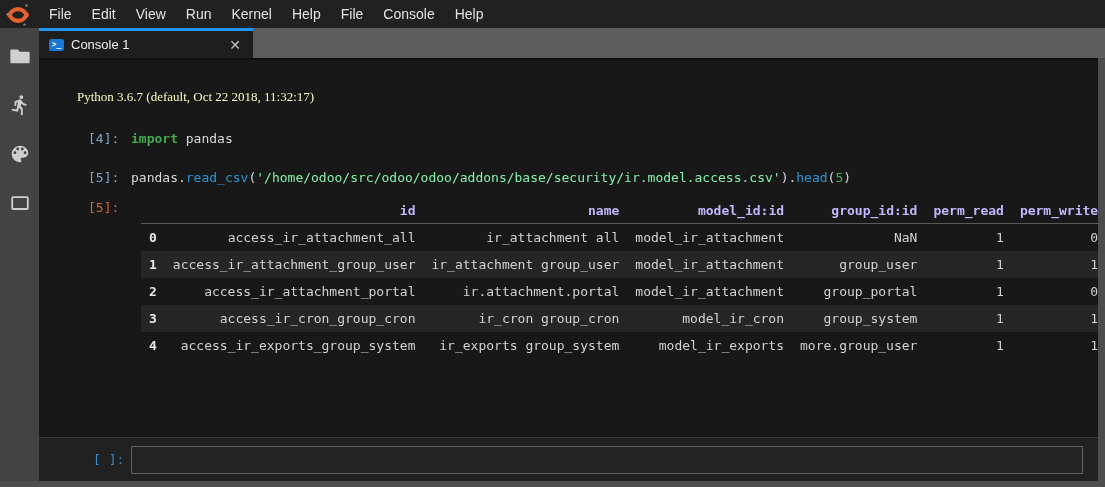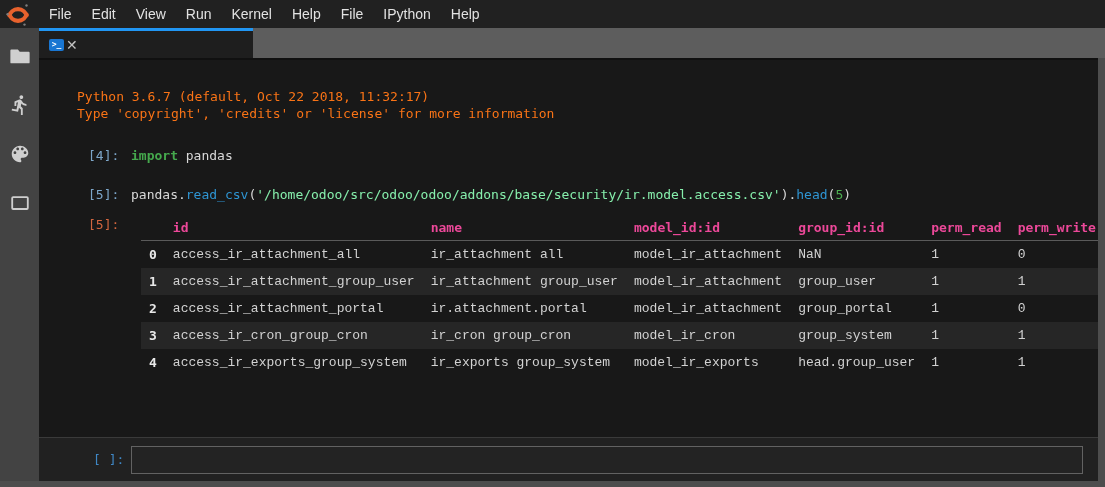--- a/index.html
+++ b/index.html
@@ -26,42 +26,42 @@
   .tab-icon { width:15px; height:12px; background:#1976d2; border-radius:2px; color:#fff;
               font-family:"DejaVu Sans Mono", monospace; font-size:8px; font-weight:bold;
               line-height:12px; text-align:center; flex:0 0 auto; }
   .tab-label { color:#eeeeee; font-size:13px; margin-left:7px; flex:1; }
   .tab-close { color:#c2c2c2; font-size:14px; line-height:14px; cursor:default; padding:0 2px; }
 
   
   .console { position:absolute; top:58px; left:39px; right:7px; bottom:6px; background:#181818;
              border-top:2px solid #101010; display:flex; flex-direction:column; overflow:hidden; }
   .mono { font-family:"DejaVu Sans Mono", monospace; font-size:13px; line-height:17px; }
-  .banner { margin:28px 0 0 38px; color:#f97316; white-space:pre; }
+  .banner { margin:28px 0 0 38px; color:#fef9c3; white-space:pre;font-family:Liberation Serif, serif; }
   .cell { display:flex; align-items:flex-start; }
   .cell-4 { margin-top:25px; }
   .cell-5 { margin-top:22px; }
   .out-cell { margin-top:13px; }
   .prompt { flex:0 0 92px; padding-left:49px; white-space:pre; }
   .in-prompt { color:#7da6c9; }
   .out-prompt { color:#d2663f; }
   .code { color:#d8d8d8; white-space:pre; }
   .tok-keyword { color:#45a94d; font-weight:bold; }
   .tok-function { color:#2e95d3; }
   .tok-string { color:#86efac; }
   .tok-number { color:#4caf50; }
   .tok-plain { color:#d8d8d8; }
 
   
   .df-wrap { margin-left:10px; }
   table.df { border-collapse:collapse; table-layout:fixed; font-size:13px; color:#d2d2d2; }
   table.df th, table.df td { overflow:hidden; white-space:nowrap; }
-  table.df thead th { font-weight:bold; color:#ec4899; text-align:left; padding:3px 8px 4px;
+  table.df thead th { font-weight:bold; color:#c4b5fd; text-align:right; padding:3px 8px 4px;
                       border-bottom:1px solid #5a5a5a;margin-top:20px; }
-  table.df td { padding:5px 8px;font-family:Liberation Mono, monospace; }
+  table.df td { text-align:right; padding:5px 8px; }
   table.df tbody th.idx { text-align:left; font-weight:bold; color:#e8e8e8; padding:5px 8px; }
   table.df tbody tr:nth-child(even) { background:#262626; }
 
   
   .spacer { flex:1; }
   .input-region { border-top:1px solid #3a3a3a; background:#212121; height:44px;
                   display:flex; align-items:center; }
   .input-region .prompt { padding-left:54px; color:#3f87c5; }
   .input-box { flex:1; height:28px; margin-right:15px; border:1px solid #626262;
                background:#232323; color:#d8d8d8; padding:4px 6px; outline:none; }
@@ -86,21 +86,21 @@
       <circle cx="19.5" cy="22.6" r="1.2" fill="#7d7d7d"></circle>
     </svg>
     <div class="menu-items" id="menu-items">
         <span class="menu-item">File</span>
         <span class="menu-item">Edit</span>
         <span class="menu-item">View</span>
         <span class="menu-item">Run</span>
         <span class="menu-item">Kernel</span>
         <span class="menu-item">Help</span>
         <span class="menu-item">File</span>
-        <span class="menu-item">IPython</span>
+        <span class="menu-item">Console</span>
         <span class="menu-item">Help</span>
       </div>
   </div>
 
   <div class="activitybar">
     <svg viewBox="0 0 24 24">
       <path fill="currentColor" d="M2.5 5h7.2l2 2.4h9.8c.6 0 1 .4 1 1V19c0 .6-.4 1-1 1h-19c-.6 0-1-.4-1-1V6c0-.6.4-1 1-1z"></path>
     </svg>
     <svg viewBox="0 0 24 24">
       <path fill="currentColor" d="M13.49 5.48c1.1 0 2-.9 2-2s-.9-2-2-2-2 .9-2 2 .9 2 2 2zm-3.6 13.9l1-4.4 2.1 2v6h2v-7.5l-2.1-2 .6-3c1.3 1.5 3.3 2.5 5.5 2.5v-2c-1.9 0-3.5-1-4.3-2.4l-1-1.6c-.4-.6-1-1-1.7-1-.3 0-.5.1-.8.1l-5.2 2.2v4.7h2v-3.4l1.8-.7-1.6 8.1-4.9-1-.4 2 7 1.4z"></path>
@@ -109,26 +109,27 @@
       <path fill="currentColor" d="M12 3c-4.97 0-9 4.03-9 9s4.03 9 9 9c.83 0 1.5-.67 1.5-1.5 0-.39-.15-.74-.39-1.01-.23-.26-.38-.61-.38-.99 0-.83.67-1.5 1.5-1.5H16c2.76 0 5-2.24 5-5 0-4.42-4.03-8-9-8zm-5.5 9c-.83 0-1.5-.67-1.5-1.5S5.67 9 6.5 9 8 9.67 8 10.5 7.33 12 6.5 12zm3-4C8.67 8 8 7.33 8 6.5S8.67 5 9.5 5s1.5.67 1.5 1.5S10.33 8 9.5 8zm5 0c-.83 0-1.5-.67-1.5-1.5S13.67 5 14.5 5s1.5.67 1.5 1.5S15.33 8 14.5 8zm3 4c-.83 0-1.5-.67-1.5-1.5S16.67 9 17.5 9s1.5.67 1.5 1.5-.67 1.5-1.5 1.5z"></path>
     </svg>
     <svg viewBox="0 0 24 24">
       <rect x="3.5" y="5.5" width="17" height="13" rx="1" fill="none" stroke="currentColor" stroke-width="2"></rect>
     </svg>
   </div>
 
   <div class="tabbar">
     <div class="tab">
       <span class="tab-icon">&gt;_</span>
+      <span class="tab-label">Console 1</span>
       <span class="tab-close">✕</span>
     </div>
   </div>
 
   <div class="console">
-    <div class="banner mono" id="banner"><div>Python 3.6.7 (default, Oct 22 2018, 11:32:17)</div><div>Type 'copyright', 'credits' or 'license' for more information</div></div>
+    <div class="banner mono" id="banner"><div>Python 3.6.7 (default, Oct 22 2018, 11:32:17)</div></div>
 
     <div class="cell cell-4 mono">
       <span class="prompt in-prompt">[4]:</span>
       <span class="code" id="code-0"><span class="tok-keyword">import</span><span class="tok-plain"> pandas</span></span>
     </div>
 
     <div class="cell cell-5 mono">
       <span class="prompt in-prompt">[5]:</span>
       <span class="code" id="code-1"><span class="tok-plain">pandas.</span><span class="tok-function">read_csv</span><span class="tok-plain">(</span><span class="tok-string">'/home/odoo/src/odoo/odoo/addons/base/security/ir.model.access.csv'</span><span class="tok-plain">).</span><span class="tok-function">head</span><span class="tok-plain">(</span><span class="tok-number">5</span><span class="tok-plain">)</span></span>
     </div>
@@ -192,21 +193,21 @@
                 <td>model_ir_cron</td>
                 <td>group_system</td>
                 <td>1</td>
                 <td>1</td>
               </tr>
               <tr>
                 <th class="idx">4</th>
                 <td>access_ir_exports_group_system</td>
                 <td>ir_exports group_system</td>
                 <td>model_ir_exports</td>
-                <td>head.group_user</td>
+                <td>more.group_user</td>
                 <td>1</td>
                 <td>1</td>
               </tr>
             </tbody>
         </table>
       </div>
     </div>
 
     <div class="spacer"></div>
 

